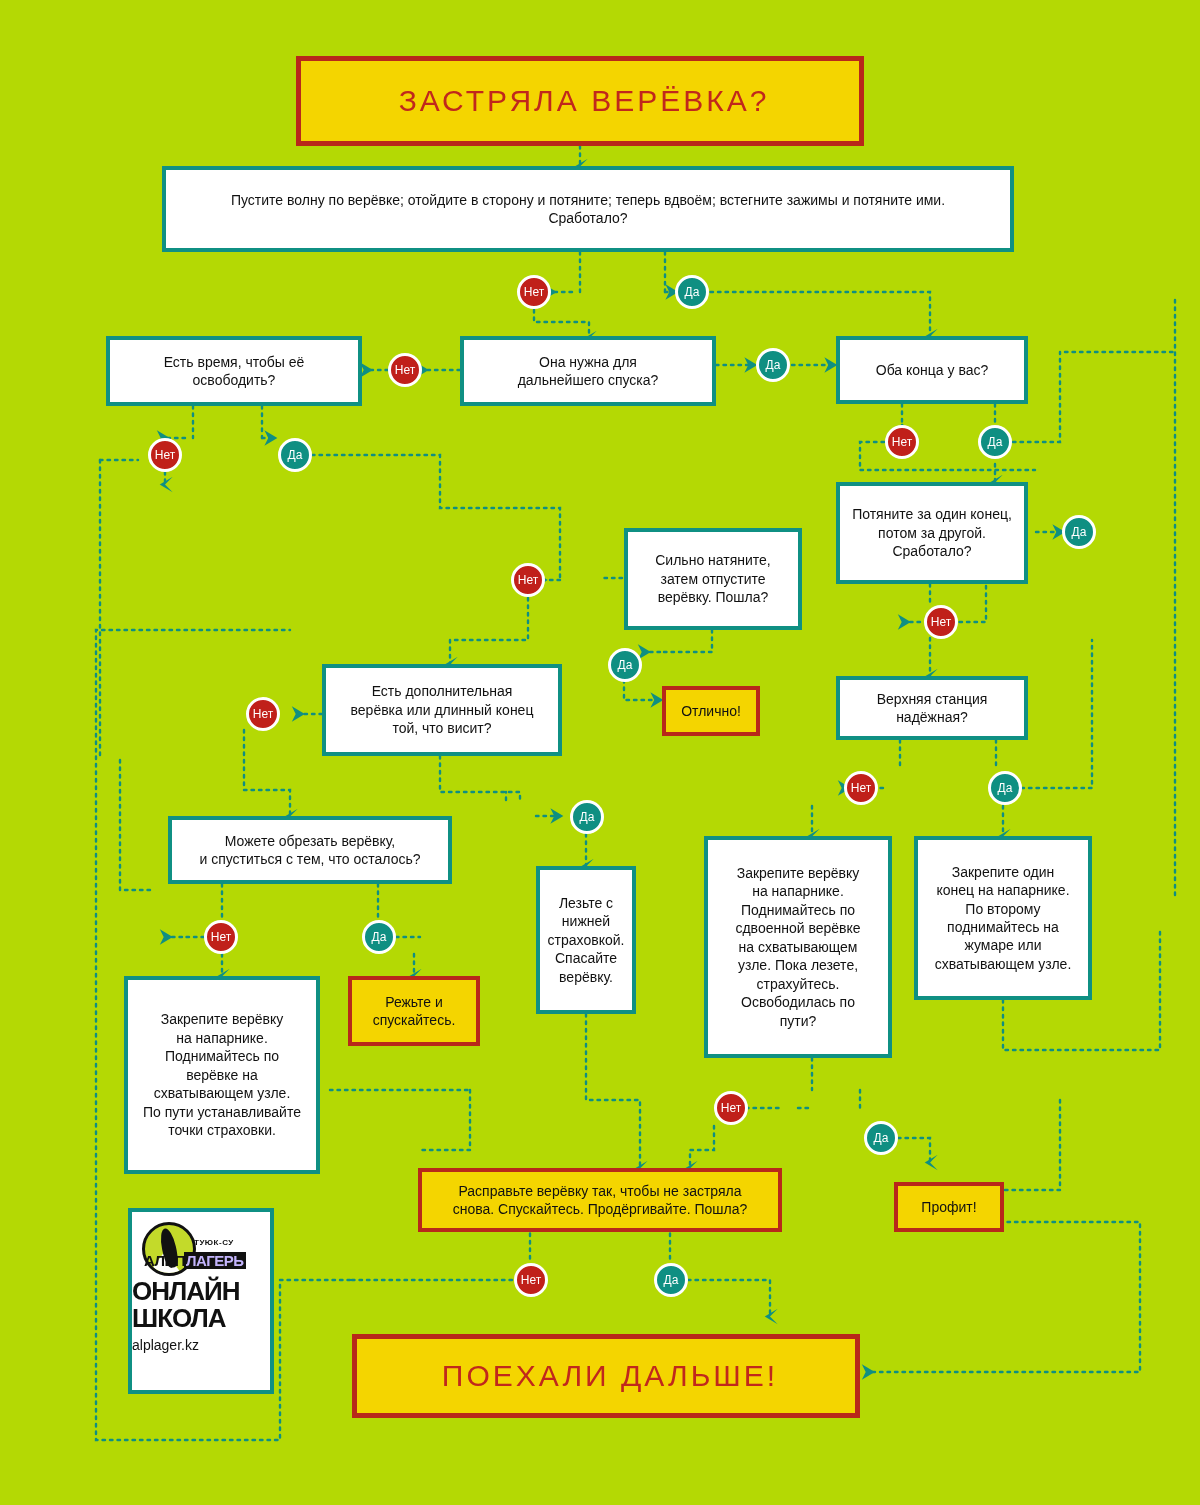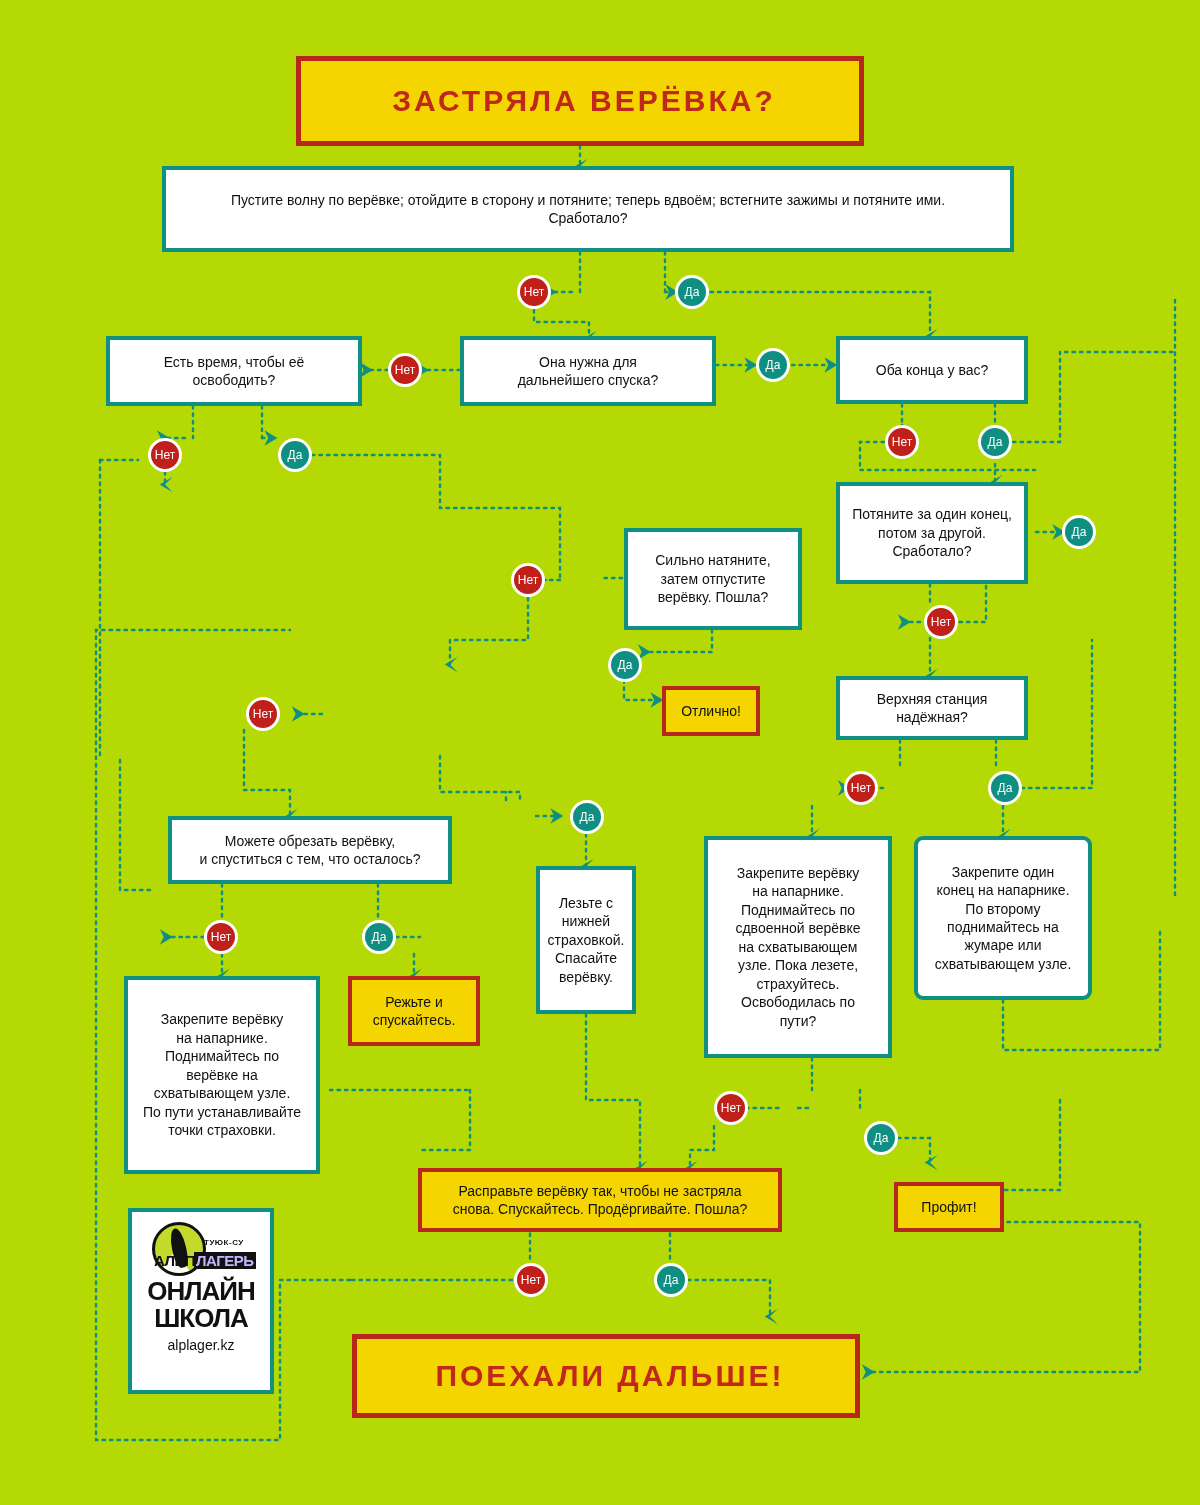--- a/index.html
+++ b/index.html
@@ -50,21 +50,21 @@
   
   .n-yellow{
     background:#f4d500;
     border:4px solid #b8281a;
     font-size:14px;
   }
   .n-banner{
     background:#f4d500;
     border:5px solid #b8281a;
     color:#c0281c;
-    font-weight:bold;
+    font-weight:normal;
     letter-spacing:3px;
     padding-left:8px;
   }
   #banner-top{font-size:30px;}
   #banner-bottom{font-size:30px;}
 
   
   .pill{
     position:absolute;
     width:34px;height:34px;
@@ -79,21 +79,21 @@
   .pill.no{background:#c0201a;}
   .pill.yes{background:#0f8f82;}
 
   
   #logo-card{
     position:absolute;
     background:#ffffff;
     border:4px solid #0f9083;
     box-sizing:border-box;
     display:flex;flex-direction:column;
-    align-items:center;justify-content:flex-start;
+    align-items:flex-start;justify-content:flex-start;
     padding-top:10px;
     z-index:5;
   }
   .logo-mark{position:relative;width:118px;height:56px;}
   .logo-disc{
     position:absolute;left:10px;top:0;
     width:54px;height:54px;border-radius:50%;
     background:#c3da2a;
     border:3px solid #111;
     box-sizing:border-box;
@@ -302,20 +302,25 @@
   <div class="node n-teal" style="left:624px;top:528px;width:178px;height:102px;">
     <span class="txt">Сильно натяните,
 затем отпустите
 верёвку. Пошла?</span>
   </div>
 
   <div class="node n-yellow" style="left:662px;top:686px;width:98px;height:50px;">
     <span class="txt">Отлично!</span>
   </div>
 
+  <div class="node n-teal" style="left:322px;top:664px;width:240px;height:92px;">
+    <span class="txt">Есть дополнительная
+верёвка или длинный конец
+той, что висит?</span>
+  </div>
 
   <div class="node n-teal" style="left:168px;top:816px;width:284px;height:68px;">
     <span class="txt">Можете обрезать верёвку,
 и спуститься с тем, что осталось?</span>
   </div>
 
   <div class="node n-teal" style="left:836px;top:676px;width:192px;height:64px;">
     <span class="txt">Верхняя станция
 надёжная?</span>
   </div>
@@ -333,21 +338,21 @@
 на напарнике.
 Поднимайтесь по
 сдвоенной верёвке
 на схватывающем
 узле. Пока лезете,
 страхуйтесь.
 Освободилась по
 пути?</span>
   </div>
 
-  <div class="node n-teal" style="left:914px;top:836px;width:178px;height:164px;border-radius:9px;">
+  <div class="node n-teal" style="left:914px;top:836px;width:178px;height:164px;">
     <span class="txt">Закрепите один
 конец на напарнике.
 По второму
 поднимайтесь на
 жумаре или
 схватывающем узле.</span>
   </div>
 
   <div class="node n-teal" style="left:124px;top:976px;width:196px;height:198px;">
     <span class="txt">Закрепите верёвку

